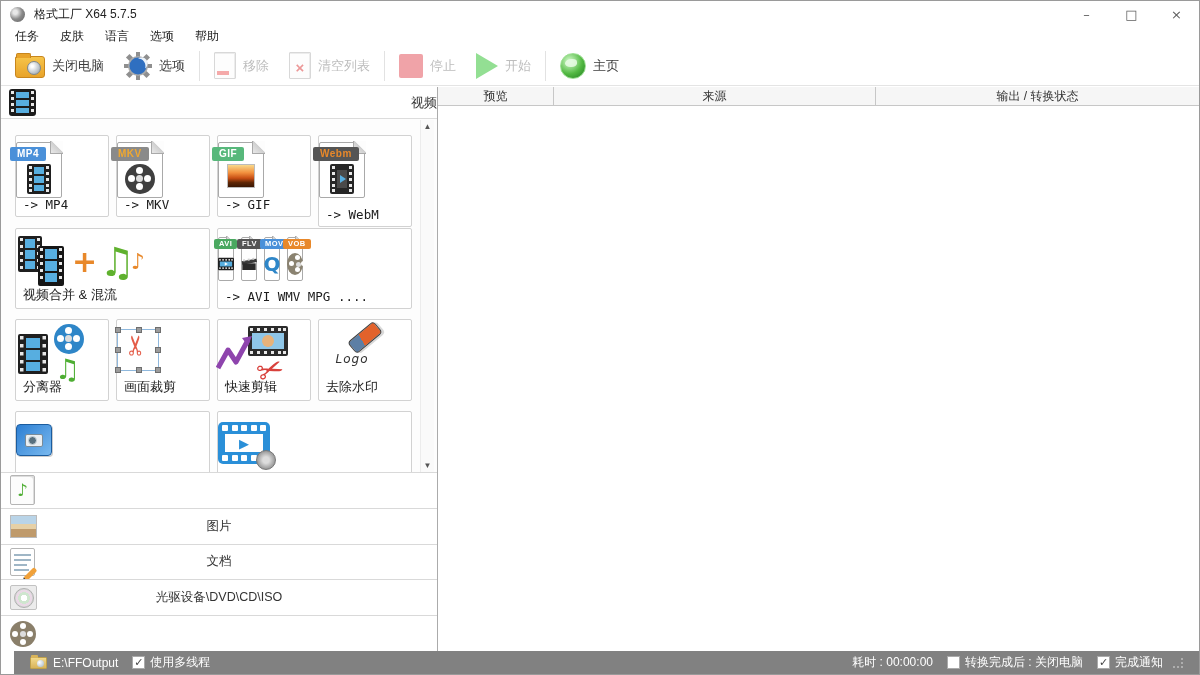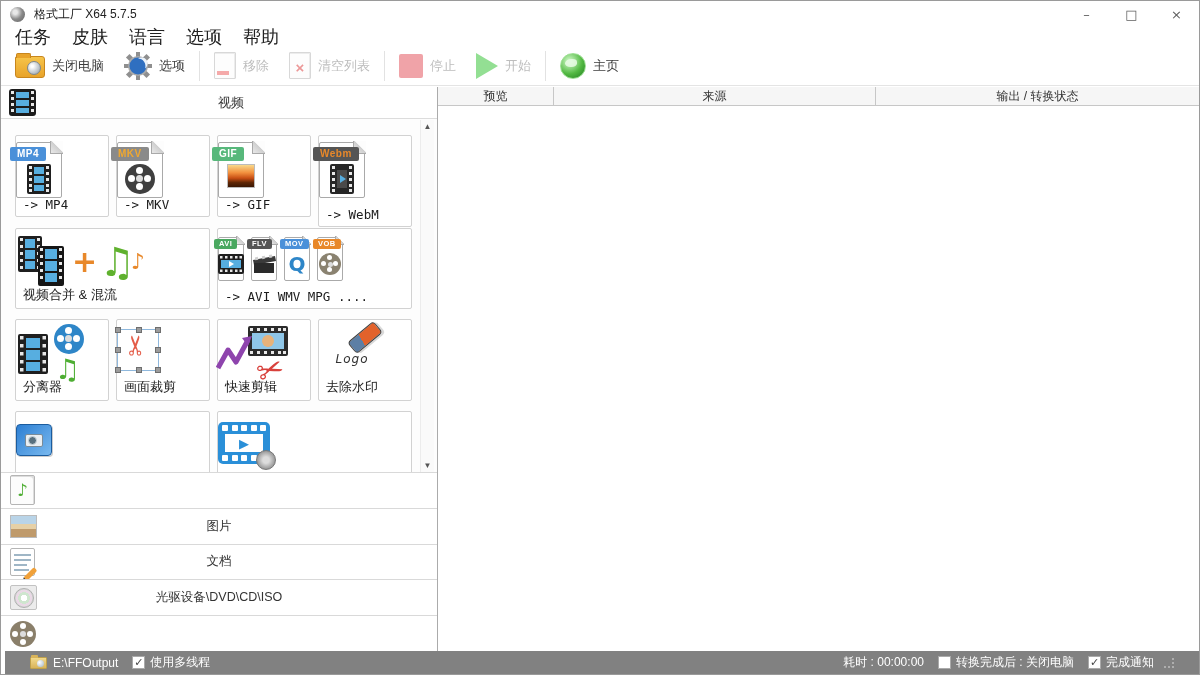--- a/index.html
+++ b/index.html
@@ -10,21 +10,21 @@
   .titlebar { height:26px; display:flex; align-items:center; background:#fff; }
   .appicon { width:15px; height:15px; margin-left:9px; border-radius:50%;
     background:radial-gradient(circle at 35% 35%, #e8e8e8 15%, #8b8b8b 50%, #5f5f5f 100%); }
   .apptitle { margin-left:9px; font-size:12px; color:#222; }
   .wincontrols { margin-left:auto; display:flex; height:26px; }
   .winbtn { width:45px; height:26px; display:flex; align-items:center; justify-content:center;
     color:#5f5f5f; font-size:13px; font-family:"DejaVu Sans",sans-serif; }
 
   
   .menubar { height:19px; display:flex; align-items:center; padding-left:14px; background:#fff; }
-  .menuitem { font-size:18px; color:#222; margin-right:21px; }
+  .menuitem { font-size:12px; color:#222; margin-right:21px; }
 
   
   .toolbar { height:40px; display:flex; align-items:center; background:#fff; border-bottom:1px solid #e4e4e4; }
   .tbtn { display:flex; align-items:center; gap:7px; padding:0 10px; height:36px; font-size:13px; color:#3d3d3d; }
   .tbtn.disabled { color:#bdbdbd; }
   .tsep { width:1px; height:30px; background:#e2e2e2; margin:0 4px; }
   .icon-folder { position:relative; width:30px; height:22px; margin-top:3px;
     background:linear-gradient(180deg,#f6c44a,#e8a32a); border-radius:2px 3px 3px 3px; border:1px solid #c8861d; }
   .icon-folder::before { content:""; position:absolute; top:-4px; left:0; width:13px; height:4px;
     background:#e8a32a; border:1px solid #c8861d; border-bottom:none; border-radius:2px 2px 0 0; }
@@ -44,36 +44,36 @@
     background:#eafbe6; border-radius:60% 40% 50% 50%; opacity:.85; }
 
   
   .main { position:absolute; top:86px; left:0; right:0; bottom:23px; display:flex; }
   .sidebar { width:436px; position:relative; background:#fff; }
   .rightpanel { flex:1; border-left:1px solid #ababab; display:flex; flex-direction:column; background:#fff; }
 
   
   .videotab { height:32px; position:relative; display:flex; align-items:center; border-bottom:1px solid #dcdcdc; background:#fff; }
   .videotab .tabicon { margin-left:8px; }
-  .videotab .tablabel { position:absolute; left:0; right:0; text-align:center; font-size:13px; color:#333;padding-left:24px; }
+  .videotab .tablabel { position:absolute; left:0; right:0; text-align:right; font-size:13px; color:#333;padding-left:24px; }
 
   
   .grid { position:relative; height:353px; background:#fdfdfd; overflow:hidden; }
   .cell { position:absolute; background:#fff; border:1px solid #d2d2d2; border-radius:2px; }
   .cell .cl { position:absolute; left:7px; bottom:4px; font-family:"DejaVu Sans Mono","Liberation Mono",monospace; font-size:12.5px; color:#1c1c1c; white-space:nowrap;margin-top:24px;}
   .cell .cicon { position:absolute; left:0; right:0; top:6px; display:flex; justify-content:flex-start; }
 
   .fpage { position:relative; width:46px; height:56px; }
   .fpage .sheet { position:absolute; inset:0; background:#fff; border:1px solid #a9a9a9; border-radius:2px; }
   .fpage .fold { position:absolute; top:-1px; right:-1px; width:13px; height:13px;
     background:linear-gradient(225deg,#fdfdfd 45%,#cfcfcf 50%,#e9e9e9); border-left:1px solid #a9a9a9; border-bottom:1px solid #a9a9a9; }
   .ribbon { position:absolute; top:5px; left:-6px; padding:1px 7px 2px; font-size:10px; font-weight:bold; color:#fff; border-radius:2px; letter-spacing:.5px;}
   .fpage .art { position:absolute; left:0; right:0; top:22px; display:flex; justify-content:center; }
 
-  .mini { position:relative; width:26px; height:44px; }
+  .mini { position:relative; width:16px; height:44px; }
   .mini .sheet { position:absolute; inset:0; background:#fff; border:1px solid #aaa; border-radius:2px;}
   .mini .fold { position:absolute; top:-1px; right:-1px; width:9px; height:9px; background:linear-gradient(225deg,#fff 45%,#ccc 50%,#eee); border-left:1px solid #aaa; border-bottom:1px solid #aaa;}
   .mini .ribbon { top:2px; left:-4px; padding:0 5px 1px; font-size:7.5px; }
   .mini .art { position:absolute; left:0; right:0; top:14px; display:flex; justify-content:center; align-items:center; height:26px;}
 
   .sunset { width:28px; height:24px; border:1px solid #bbb;
     background:linear-gradient(180deg,#f9d98a 0%,#f2903e 35%,#c74e14 60%,#5e2605 80%,#3a1703 100%); }
   .reel { width:30px; height:30px; border-radius:50%; background:#3f3f3f; position:relative; }
   .reel.blue { background:#2e86c8; }
   .reel.sepia { background:#8a7f6a; }
@@ -130,22 +130,22 @@
   .cat-cd i { width:20px; height:20px; border-radius:50%;
     background:radial-gradient(circle,#fff 0 3px,#cfe6cf 3px 6px,#ead9e6 6px 8px,#d8d8d8 8px 10px); border:1px solid #b0b0b0;}
 
   
   .thead { display:flex; height:19px; background:#f6f6f6; border-bottom:1px solid #c7c7c7; }
   .th { display:flex; align-items:center; justify-content:center; font-size:12px; color:#333; border-right:1px solid #c7c7c7; }
   .th:last-child { border-right:none; }
   .tbody { flex:1; background:#fff; }
 
   
-  .statusbar { position:absolute; left:4px; right:0; bottom:0; height:23px; background:#818181; display:flex; align-items:center;
-    color:#fff; font-size:12px; padding:0 25px; }
+  .statusbar { position:absolute; left:13px; right:0; bottom:0; height:23px; background:#818181; display:flex; align-items:center;
+    color:#fff; font-size:12px; padding:0 16px; }
   .sb-folder { position:relative; width:17px; height:12px; background:linear-gradient(180deg,#f2d98c,#d9b45a); border-radius:1px; border:1px solid #bfa04a; margin-right:6px;}
   .sb-folder::before { content:""; position:absolute; top:-3px; left:0; width:7px; height:3px; background:#d9b45a; border-radius:1px 1px 0 0;}
   .sb-folder::after { content:""; position:absolute; right:2px; bottom:1px; width:7px; height:7px; border-radius:50%; background:radial-gradient(circle at 35% 35%,#fff,#9fb4c4);}
   .cbx { width:13px; height:13px; background:#fff; border:1px solid #aaa; margin:0 5px 0 14px; display:flex; align-items:center; justify-content:center;
     color:#444; font-size:11px; line-height:11px; }
   .cbx.empty { color:transparent; }
   .sb-right { margin-left:auto; display:flex; align-items:center; }
   .grip { width:10px; height:10px; margin-left:10px; border-right:2px dotted #aeaeae; border-bottom:2px dotted #aeaeae; }
 
   .vstrip { display:inline-block; }

